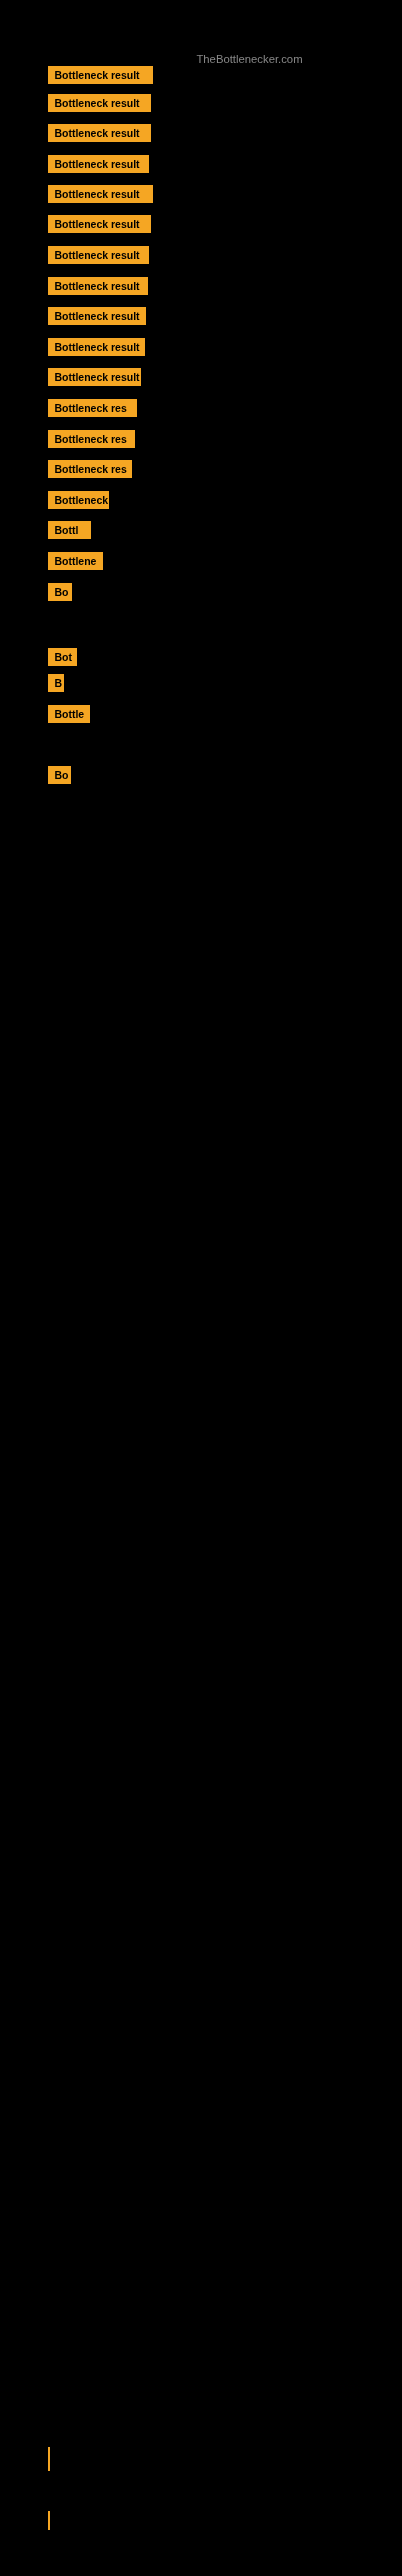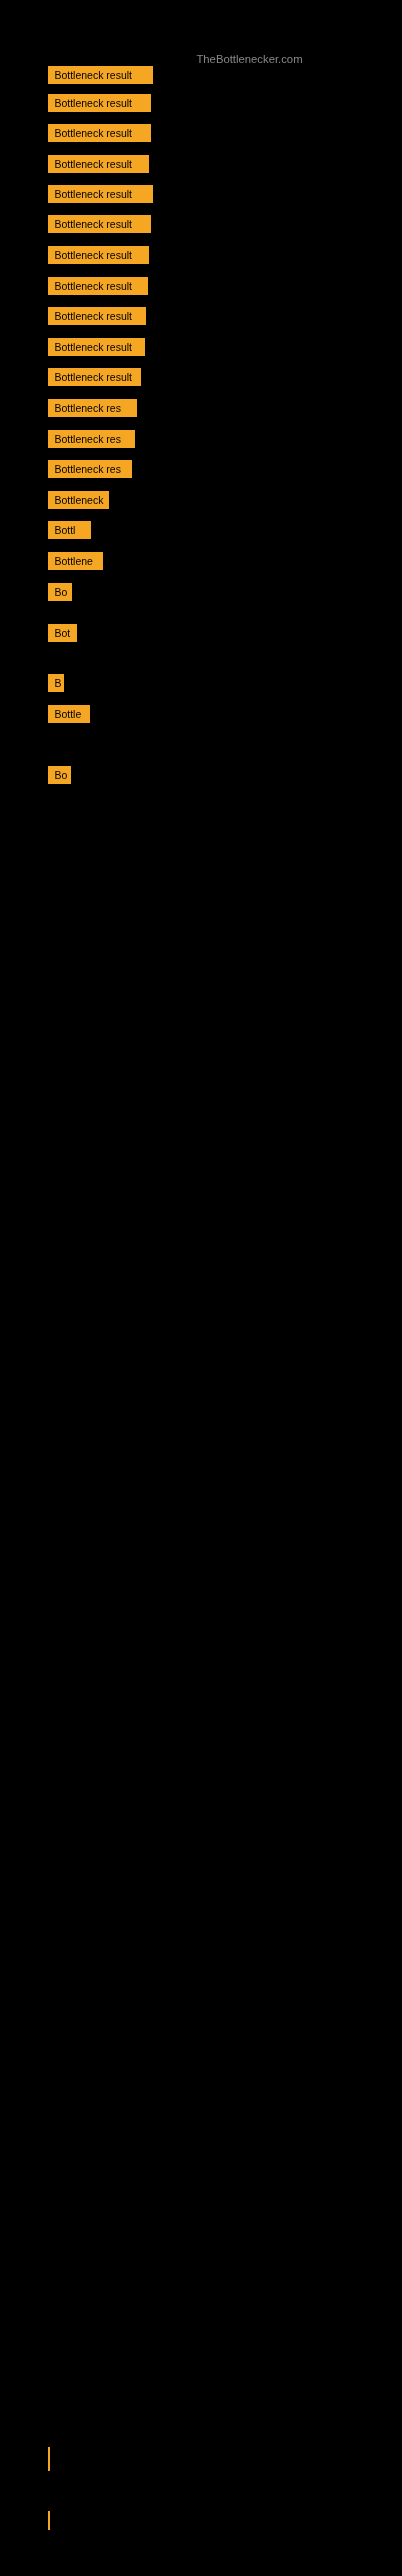--- a/index.html
+++ b/index.html
@@ -23,21 +23,21 @@
       padding: 4.8px 0;
       position: absolute;
       top: 0;
       width: 100%;
     }
 
     .bottleneck-badge {
       background-color: #f5a623;
       color: #000000;
       font-size: 10.5px;
-      font-weight: normal;
+      font-weight: bold;
       padding: 3.2px 6.4px;
       display: inline-block;
       position: absolute;
       left: 0;
       white-space: nowrap;
       overflow: hidden;
     }
 
     .vertical-line {
       width: 2.4px;
@@ -62,19 +62,19 @@
 <div class="bottleneck-badge" style="top: 259px; max-width: 98px; width: 98px;">Bottleneck result</div>
 <div class="bottleneck-badge" style="top: 290px; max-width: 97px; width: 97px;">Bottleneck result</div>
 <div class="bottleneck-badge" style="top: 320px; max-width: 93px; width: 93px;">Bottleneck result</div>
 <div class="bottleneck-badge" style="top: 351px; max-width: 89px; width: 89px;">Bottleneck res</div>
 <div class="bottleneck-badge" style="top: 382px; max-width: 87px; width: 87px;">Bottleneck res</div>
 <div class="bottleneck-badge" style="top: 412px; max-width: 84px; width: 84px;">Bottleneck res</div>
 <div class="bottleneck-badge" style="top: 443px; max-width: 69px; width: 61px;">Bottleneck</div>
 <div class="bottleneck-badge" style="top: 473px; max-width: 43px; width: 43px;">Bottl</div>
 <div class="bottleneck-badge" style="top: 504px; max-width: 55px; width: 76px;">Bottlene</div>
 <div class="bottleneck-badge" style="top: 535px; max-width: 24px; width: 24px;">Bo</div>
-<div class="bottleneck-badge" style="top: 576px; max-width: 29px; width: 29px;">Bot</div>
+<div class="bottleneck-badge" style="top: 600px; max-width: 29px; width: 29px;">Bot</div>
 <div class="bottleneck-badge" style="top: 626px; max-width: 16px; width: 16px;">B</div>
 <div class="bottleneck-badge" style="top: 657px; max-width: 42px; width: 42px;">Bottle</div>
 <div class="bottleneck-badge" style="top: 718px; max-width: 22.5px; width: 22.5px;">Bo</div>
 <div class="vertical-line" style="top: 2399px; height: 24px;"></div>
 <div class="vertical-line" style="top: 2463px; height: 19.3px;"></div>
 
 
 </body></html>

